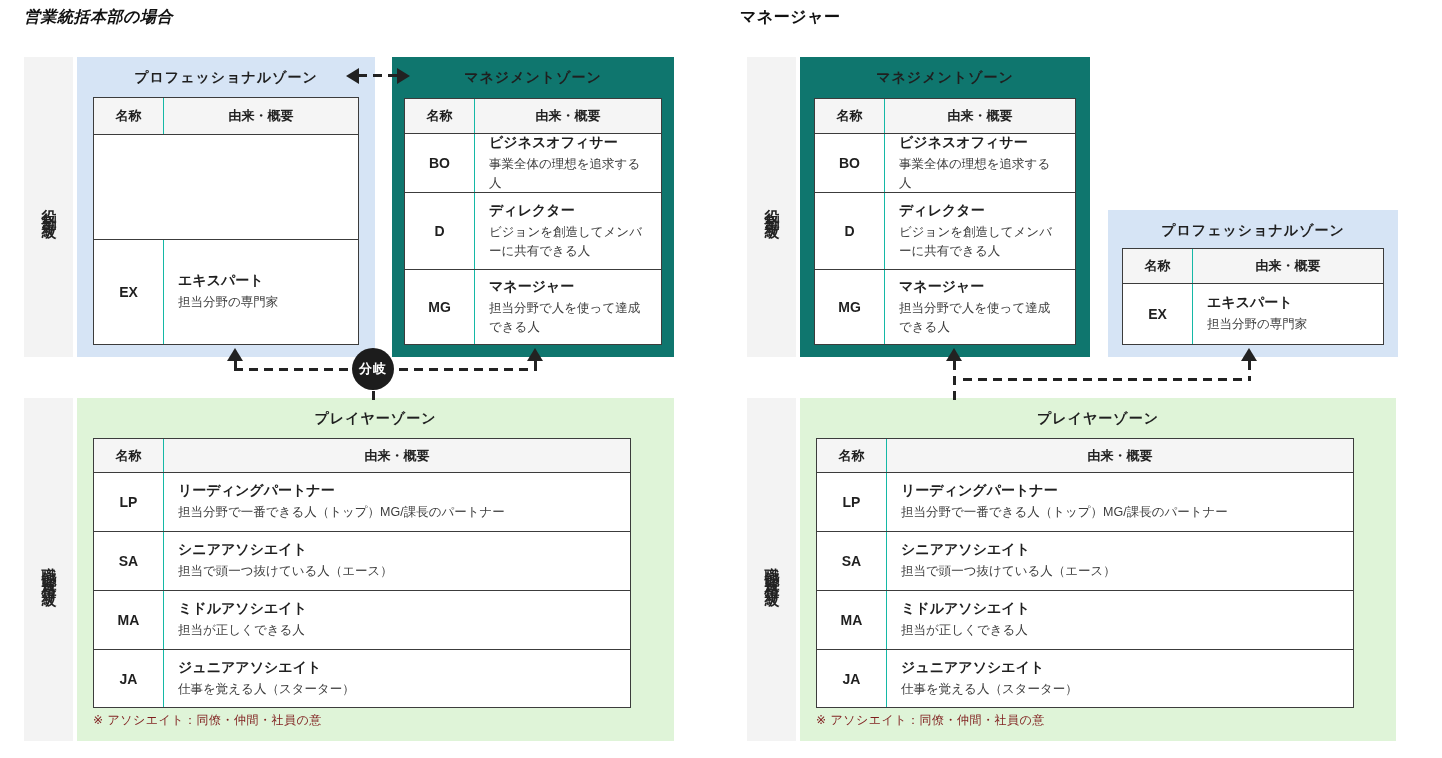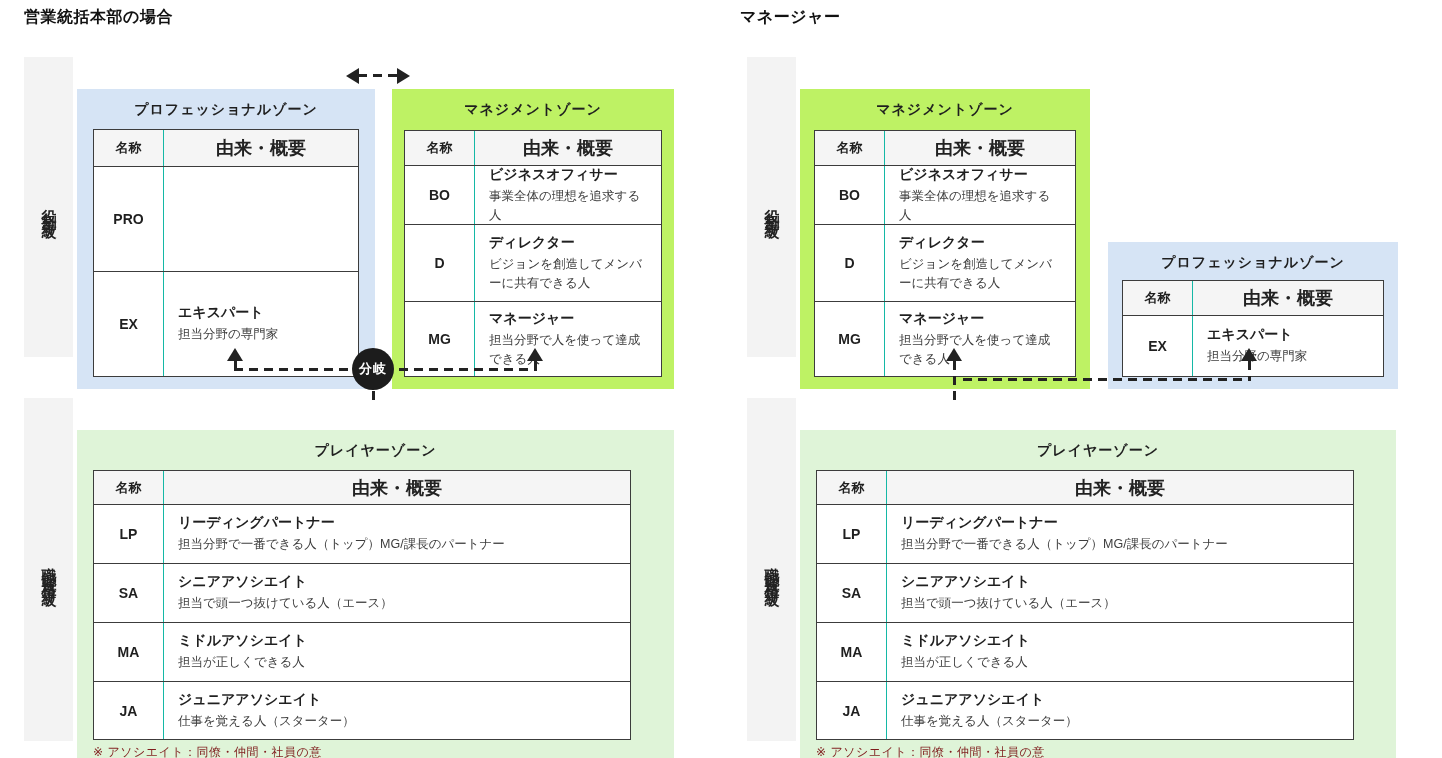--- a/index.html
+++ b/index.html
@@ -3,63 +3,62 @@
 <meta charset="utf-8">
 <style>
   html,body{margin:0;padding:0;background:#fff;}
   .canvas{
     position:relative;width:1442px;height:758px;background:#ffffff;
     font-family:"Liberation Sans","DejaVu Sans",sans-serif;color:#222;overflow:hidden;
   }
   .panel-title{position:absolute;font-size:16px;font-weight:bold;color:#111;letter-spacing:.5px;}
   .axis-bar{position:absolute;background:#f3f3f3;display:flex;align-items:center;justify-content:center;}
   .axis-label{writing-mode:vertical-rl;text-orientation:upright;font-weight:bold;font-size:15px;letter-spacing:5px;color:#222;}
-  .zone{position:absolute;margin-top:32px;}
+  .zone{position:absolute;}
   .zone.blue{background:#d6e4f5;}
-  .zone.yellow{background:#bef264;}
+  .zone.yellow{background:#0f766e;}
   .zone.green{background:#dff4d8;}
   .zone-title{position:absolute;left:0;right:0;top:12px;text-align:center;font-size:14px;font-weight:bold;color:#1f1f1f;letter-spacing:1px;}
   .ztable{position:absolute;background:#fff;border:1.5px solid #3c3c3c;box-sizing:border-box;}
   .zrow{display:flex;border-top:1px solid #3c3c3c;box-sizing:border-box;background:#fff;}
   .zrow:first-child{border-top:none;}
   .zrow.hdr{background:#f5f5f5;}
   .zcell-name{flex:0 0 70px;width:70px;border-right:1px solid #14b8a6;display:flex;align-items:center;justify-content:center;font-weight:bold;font-size:14px;color:#1f1f1f;box-sizing:border-box;}
   .zcell-desc{flex:1;display:flex;flex-direction:column;justify-content:center;padding:6px 14px;box-sizing:border-box;}
   .zrow.hdr .zcell-name{font-size:13px;}
-  .zrow.hdr .zcell-desc{align-items:center;justify-content:center;font-weight:bold;font-size:18px;flex-direction:row;padding:0;}
+  .zrow.hdr .zcell-desc{align-items:center;justify-content:center;font-weight:bold;font-size:13px;flex-direction:row;padding:0;}
   .role-name{font-weight:bold;font-size:14px;color:#1f1f1f;margin-bottom:3px;line-height:1.35;}
   .role-desc{font-size:12.5px;color:#3d3d3d;line-height:1.55;}
   .footnote{position:absolute;font-size:12px;color:#7f1d1d;letter-spacing:.5px;}
   .dash-h{position:absolute;height:3px;background:repeating-linear-gradient(90deg,#222 0 9px,transparent 9px 15px);}
   .dash-v{position:absolute;width:3px;background:repeating-linear-gradient(180deg,#222 0 9px,transparent 9px 15px);}
   .arrow-up{position:absolute;width:0;height:0;border-left:8px solid transparent;border-right:8px solid transparent;border-bottom:13px solid #222;}
   .arrow-left-tri{position:absolute;width:0;height:0;border-top:8px solid transparent;border-bottom:8px solid transparent;border-right:13px solid #222;}
   .arrow-right-tri{position:absolute;width:0;height:0;border-top:8px solid transparent;border-bottom:8px solid transparent;border-left:13px solid #222;}
   .branch-node{position:absolute;width:42px;height:42px;border-radius:50%;background:#1c1c1c;color:#fff;display:flex;align-items:center;justify-content:center;font-size:13px;font-weight:bold;z-index:3;letter-spacing:1px;}
 </style>
 </head>
 <body>
 
 <div class="canvas">
 
-  <div class="panel-title" style="left:24px;top:7px;">営業統括本部の場合</div>
+  <div class="panel-title" style="left:24px;top:7px;font-style:italic;">営業統括本部の場合</div>
 
   <div class="axis-bar" style="left:24px;top:57px;width:49px;height:300px;">
     <div class="axis-label">役割等級</div>
   </div>
 
   <div class="zone blue" style="left:77px;top:57px;width:298px;height:300px;">
     <div class="zone-title">プロフェッショナルゾーン</div>
     <div class="ztable" style="left:16px;top:40px;width:266px;">
       <div class="zrow hdr" style="height:36px;">
         <div class="zcell-name">名称</div>
         <div class="zcell-desc">由来・概要</div>
       </div>
       <div class="zrow" style="height:105px;">
-        <div class="zcell-name">PRO</div>
       </div>
       <div class="zrow" style="height:105px;">
         <div class="zcell-name">EX</div>
         <div class="zcell-desc">
           <div class="role-name">エキスパート</div>
           <div class="role-desc">担当分野の専門家</div>
         </div>
       </div>
     </div>
   </div>

